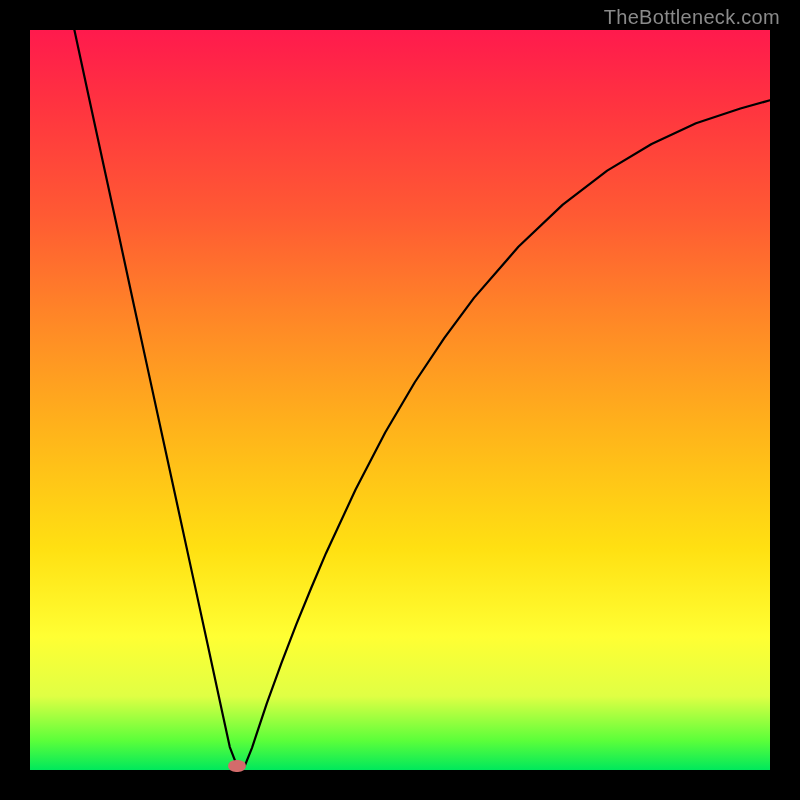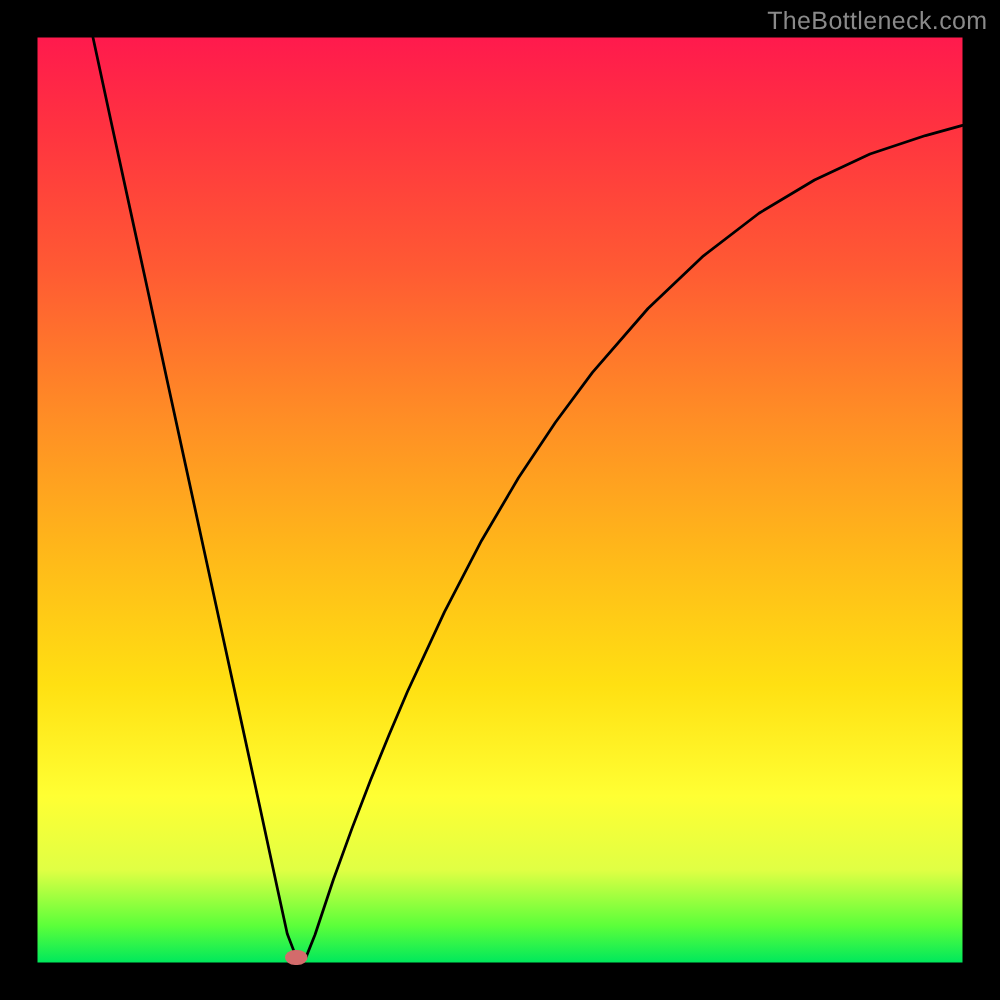--- a/index.html
+++ b/index.html
@@ -34,21 +34,21 @@
       #ffe012 70%,
       #ffff33 82%,
       #e0ff44 90%,
       #5cff3a 96%,
       #00e85c 100%
     );
   }
   .watermark {
     position: absolute;
     top: 6px;
-    right: 10px;
+    right: 20px;
     color: #8a8a8a;
     font-size: 20px;
     letter-spacing: 0.3px;
     user-select: none;
   }
   svg.curve {
     position: absolute;
     left: 0;
     top: 0;
     width: 740px;

